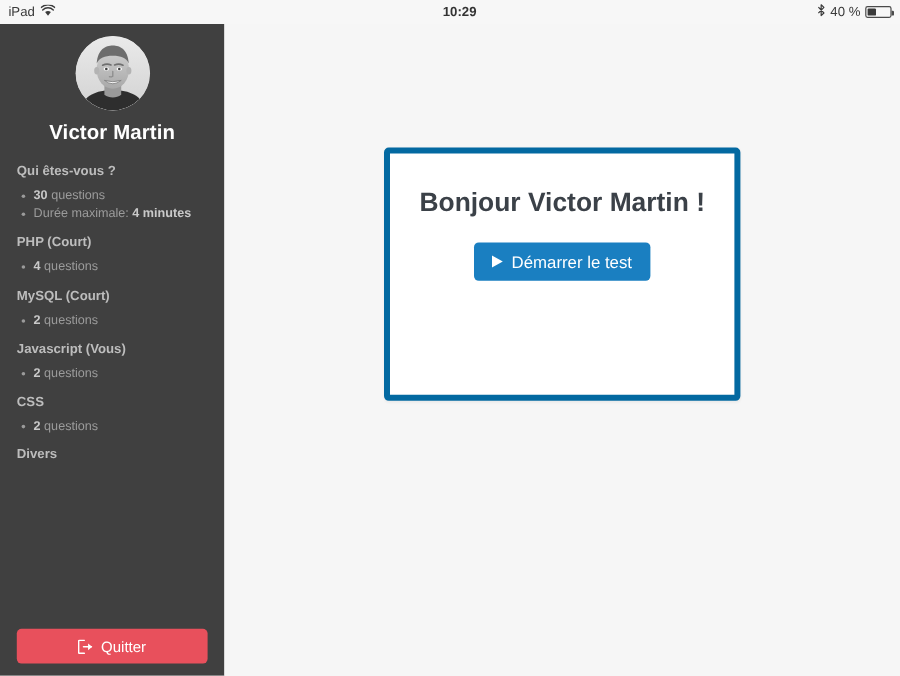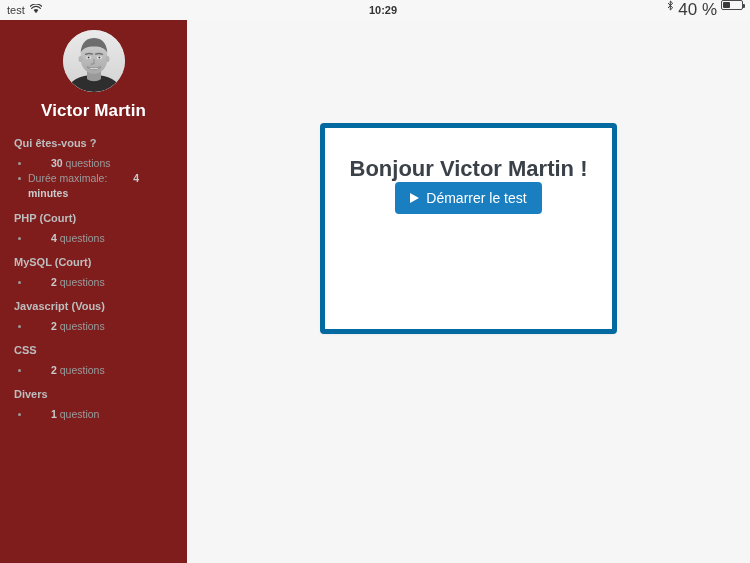--- a/index.html
+++ b/index.html
@@ -40,23 +40,23 @@
     left: 16px; right: 0;
     text-align: center;
     font-size: 11px;
     font-weight: bold;
     color: #333;
     pointer-events: none;
   }
   #status-right {
     margin-left: auto;
     display: flex;
-    align-items: flex-start;
+    align-items: center;
     gap: 4px;
-    font-size: 17px;
+    font-size: 11px;
     color: #3a3a3a;
     z-index: 2;
   }
   .device-label { font-size: 11px; color: #3a3a3a; }
   .wifi-glyph { font-size: 11px; line-height: 1; display:block; }
   .bt-glyph { font-size: 11px; line-height: 1; display:block; }
   .battery {
     position: relative;
     width: 22px; height: 10px;
     border: 1px solid #4a4a4a;
@@ -87,21 +87,21 @@
     width: 750px;
     height: 543px;
   }
 
   
   #sidebar {
     position: absolute;
     top: 0; left: 0;
     width: 187px;
     height: 543px;
-    background: #7f1d1d;
+    background: #404040;
     box-sizing: border-box;
     overflow: hidden;
   }
   #profile {
     padding-top: 10px;
     text-align: center;
   }
   #avatar {
     width: 62px; height: 62px;
     border-radius: 50%;
@@ -145,21 +145,21 @@
   }
   ul.meta li::before {
     content: "";
     position: absolute;
     left: -10px;
     top: 6px;
     width: 3px; height: 3px;
     border-radius: 50%;
     background: #9b9b9b;
   }
-  ul.meta li b { color: #c9c9c9; font-weight: bold; margin-left: 23px; }
+  ul.meta li b { color: #c9c9c9; font-weight: bold; }
 
   #quit-button {
     position: absolute;
     left: 14px;
     bottom: 10px;
     width: 159px;
     height: 29px;
     background: #e8505c;
     border: none;
     border-radius: 4px;
@@ -207,20 +207,21 @@
     margin: 0;
     line-height: 1.2;
   }
   #card-text {
     color: #555b60;
     font-size: 14.5px;
     line-height: 1.5;
     margin: 16px 4px 0 4px;
   }
   #start-button {
+    margin-top: 20px;
     display: inline-flex;
     align-items: center;
     justify-content: center;
     gap: 7px;
     background: #1a7fc1;
     border: none;
     border-radius: 4px;
     color: #ffffff;
     font-size: 14px;
     font-family: "Liberation Sans", sans-serif;
@@ -233,21 +234,21 @@
     border-top: 5.5px solid transparent;
     border-bottom: 5.5px solid transparent;
     display: inline-block;
   }
 </style>
 </head>
 <body>
 
 <div id="status-bar">
   <div id="status-left">
-    <span class="device-label">test</span>
+    <span class="device-label">iPad</span>
     <span class="wifi-glyph">
       <svg width="12" height="10" viewBox="0 0 12 10" aria-hidden="true">
         <path d="M6 9.2 L3.6 6.0 A4 4 0 0 1 8.4 6.0 Z" fill="#3a3a3a"></path>
         <path d="M1.6 4.3 A6.2 6.2 0 0 1 10.4 4.3" stroke="#3a3a3a" stroke-width="1.2" fill="none" stroke-linecap="round"></path>
         <path d="M0.2 2.3 A8.4 8.4 0 0 1 11.8 2.3" stroke="#3a3a3a" stroke-width="1.2" fill="none" stroke-linecap="round"></path>
       </svg>
     </span>
   </div>
   <div id="status-center">10:29</div>
   <div id="status-right">
@@ -347,28 +348,35 @@
 
       <div class="section">
         <div class="section-title">CSS</div>
         <ul class="meta">
           <li><b>2</b><span> questions</span></li>
         </ul>
       </div>
 
       <div class="section">
         <div class="section-title">Divers</div>
-        <ul class="meta">
-          <li><b>1</b><span> question</span></li>
-        </ul>
       </div>
 
 
     </div>
 
+    <button id="quit-button">
+      <span class="logout-icon">
+        <svg width="13" height="12" viewBox="0 0 13 12" aria-hidden="true">
+          <path d="M5.2 0.6 H1.4 a0.9 0.9 0 0 0 -0.9 0.9 V10.5 a0.9 0.9 0 0 0 0.9 0.9 H5.2" stroke="#ffffff" stroke-width="1.3" fill="none" stroke-linecap="round" stroke-linejoin="round"></path>
+          <path d="M8.4 3.2 L11.8 6 L8.4 8.8 Z" fill="#ffffff"></path>
+          <path d="M4.6 6 H11.2" stroke="#ffffff" stroke-width="1.3" stroke-linecap="round"></path>
+        </svg>
+      </span>
+      <span>Quitter</span>
+    </button>
 
   </div>
 
   <div id="main">
     <div id="card">
       <h1 id="card-title">Bonjour Victor Martin !</h1>
       <button id="start-button">
         <span class="play-icon"></span>
         <span>Démarrer le test</span>
       </button>

